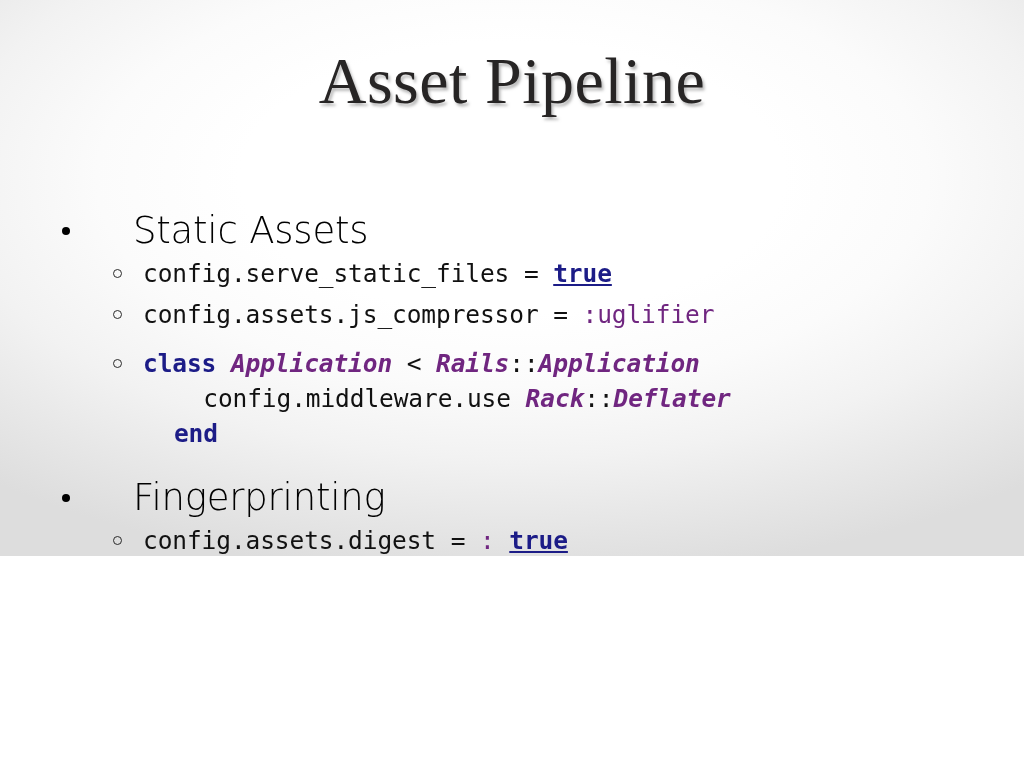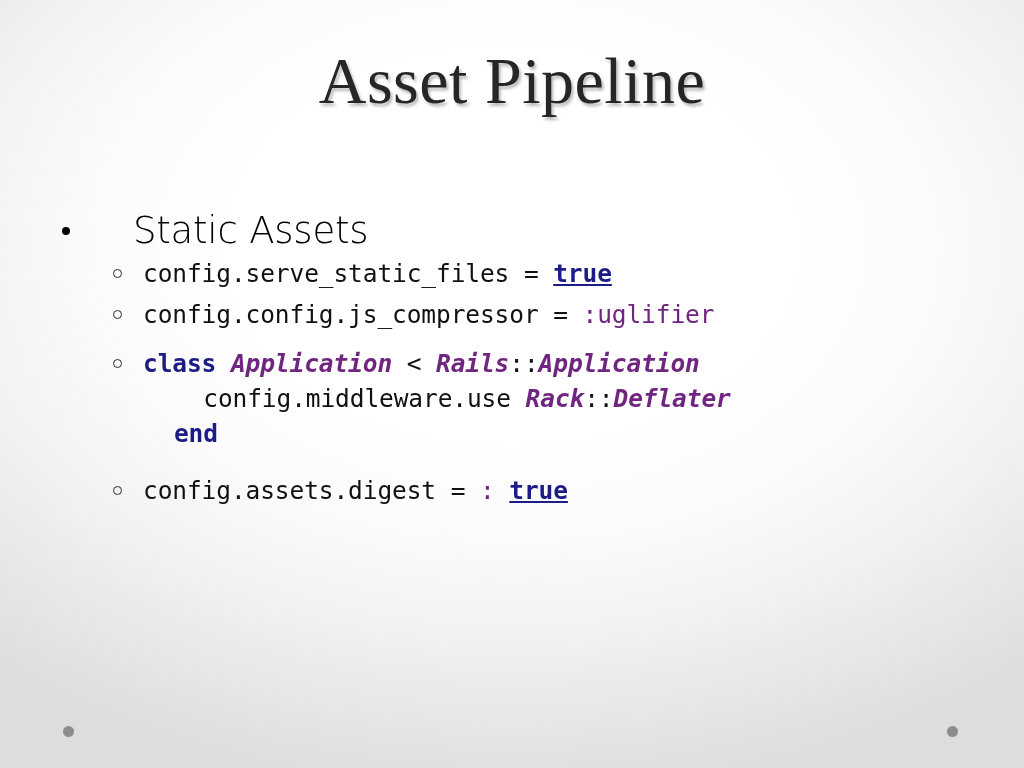--- a/index.html
+++ b/index.html
@@ -9,21 +9,21 @@
   body {
     width: 1024px;
     height: 768px;
     overflow: hidden;
     font-family: "Liberation Sans", sans-serif;
   }
 
   #slide {
     position: relative;
     width: 1024px;
-    height: 768px;
+    height: 556px;
     background:
       radial-gradient(ellipse 78% 72% at 50% 32%,
         #ffffff 0%,
         #ffffff 34%,
         #fbfbfb 52%,
         #f2f2f2 70%,
         #e8e8e8 84%,
         #dddddd 100%);
     overflow: hidden;
   }
@@ -128,23 +128,24 @@
 <body>
 
 <div id="slide">
 
   <div id="title">Asset Pipeline</div>
 
   <div id="body-block">
       <div class="l1"><span class="dot"></span><span class="txt">Static Assets</span></div>
       <div class="l2"><span class="ring"></span><span class="code-line"><span class="op">config.serve_static_files = </span><span class="val">true</span></span></div>
       <div class="grp-gap-sm"></div>
-      <div class="l2"><span class="ring"></span><span class="code-line"><span class="op">config.config.js_compressor = </span><span class="sym">:uglifier</span></span></div>
+      <div class="l2"><span class="ring"></span><span class="code-line"><span class="op">config.assets.js_compressor = </span><span class="sym">:uglifier</span></span></div>
       <div class="grp-gap-md"></div>
       <div class="l2"><span class="ring"></span><span class="code-line"><span class="kw">class </span><span class="cls">Application</span><span class="op"> &lt; </span><span class="cls">Rails</span><span class="op">::</span><span class="cls">Application</span></span><span class="code-line ind1"><span class="op">  config.middleware.use </span><span class="cls">Rack</span><span class="op">::</span><span class="cls">Deflater</span></span><span class="code-line ind1"><span class="kw">end</span></span></div>
       <div class="grp-gap-lg"></div>
+      <div class="l1"><span class="dot"></span><span class="txt">Fingerprinting</span></div>
       <div class="l2"><span class="ring"></span><span class="code-line"><span class="op">config.assets.digest = </span><span class="sym">:</span><span class="op"> </span><span class="val">true</span></span></div>
     </div>
 
   <div class="deco-dot" id="deco-dot-left"></div>
   <div class="deco-dot" id="deco-dot-right"></div>
 
 </div>
 
 </body></html>

